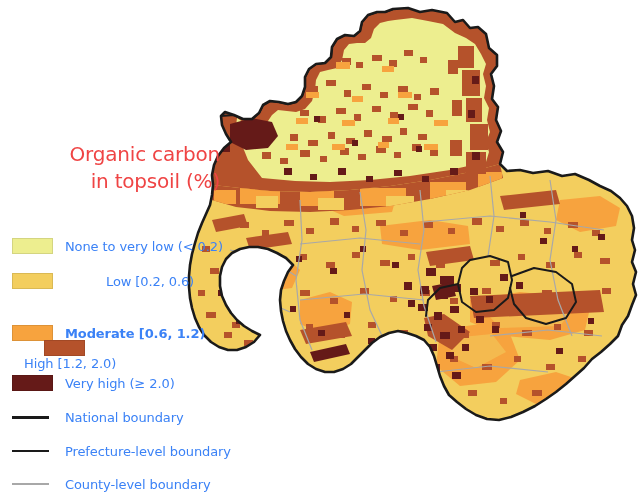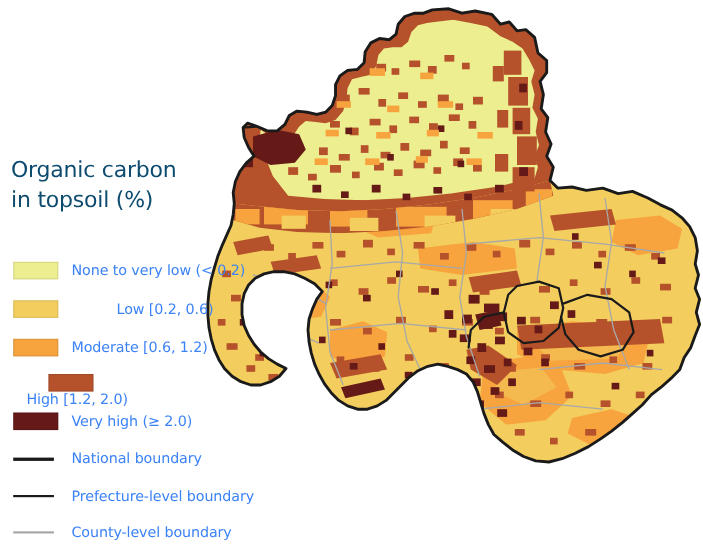--- a/index.html
+++ b/index.html
@@ -25,23 +25,24 @@
     height: 500px;
     z-index: 5;
   }
   #legend-title {
     position: absolute;
     left: 10px;
     top: 141px;
     width: 210px;
     font-size: 20px;
     line-height: 27px;
-    color: #0c4a6e;
+    color: #ef4444;
     letter-spacing: -0.2px;
     white-space: pre-line;
+    text-align: right;
   }
   .legend-row {
     position: absolute;
     left: 12px;
     height: 22px;
     display: flex;
     align-items: center;
   }
   .swatch {
     width: 41px;
@@ -504,21 +505,21 @@
     <div class="legend-row" style="top:235px;">
       <span class="swatch" style="background:#edee8f;"></span>
       <span class="legend-label">None to very low (&lt; 0.2)</span>
     </div>
 
     <div class="legend-row" style="top:270px;gap:41px;">
       <span class="swatch" style="background:#f3ce5e;"></span>
       <span class="legend-label">Low [0.2, 0.6)</span>
     </div>
 
-    <div class="legend-row" style="top:305px;">
+    <div class="legend-row" style="top:322px;font-weight:bold;">
       <span class="swatch" style="background:#f7a33e;"></span>
       <span class="legend-label">Moderate [0.6, 1.2)</span>
     </div>
 
     <div class="legend-row" style="top:340px;flex-direction:column;">
       <span class="swatch" style="background:#b5522b;"></span>
       <span class="legend-label">High [1.2, 2.0)</span>
     </div>
 
     <div class="legend-row" style="top:372px;">

